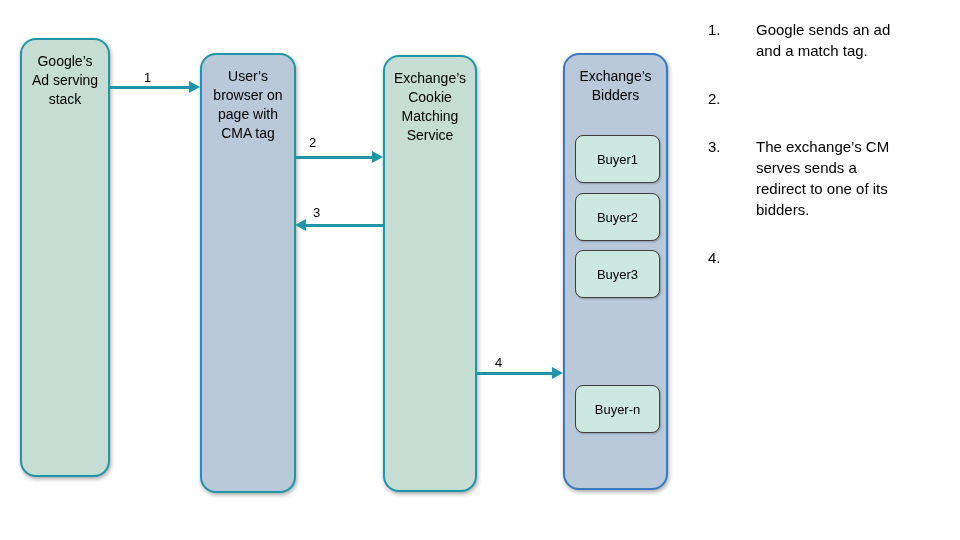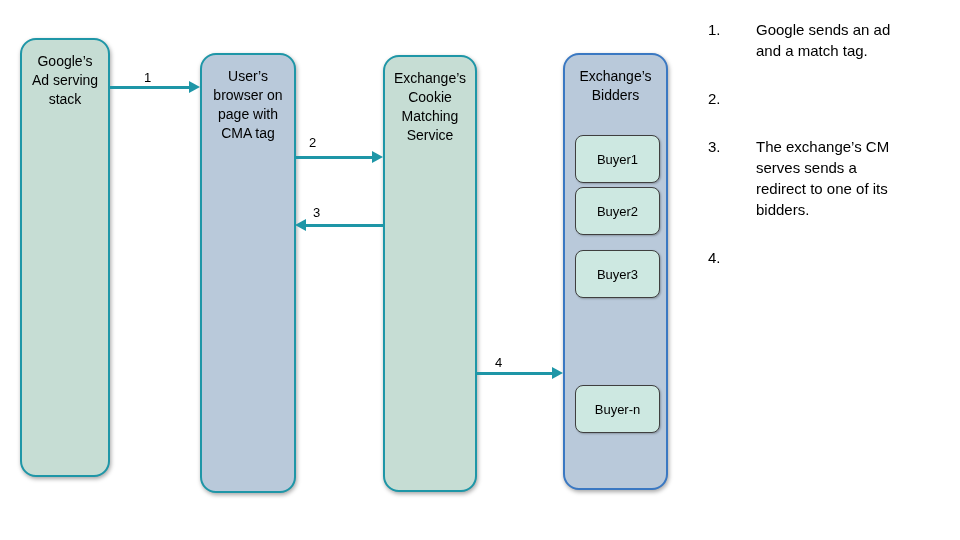--- a/index.html
+++ b/index.html
@@ -47,21 +47,21 @@
     background: var(--buyer-fill, #cde8e1);
     border: 1px solid var(--buyer-border, #3f3f3f);
     border-radius: 8px;
     box-shadow: 1px 1px 2px rgba(0,0,0,0.25);
     display: flex;
     align-items: center;
     justify-content: center;
     font-size: 13px;
   }
   #b0 { top: 80px; }
-  #b1 { top: 132px; }
+  #b1 { top: 138px; }
   #b2 { top: 195px; }
   #b3 { top: 330px; }
 
   
   .arrow { position: absolute; left: 0; top: 0; }
   .shaft { position: absolute; height: 3px; background: var(--teal, #1e96a7); }
   .head  { position: absolute; width: 0; height: 0;
            border-top: 6px solid transparent;
            border-bottom: 6px solid transparent; }
   .head.right { border-left: 11px solid var(--teal, #1e96a7); }

